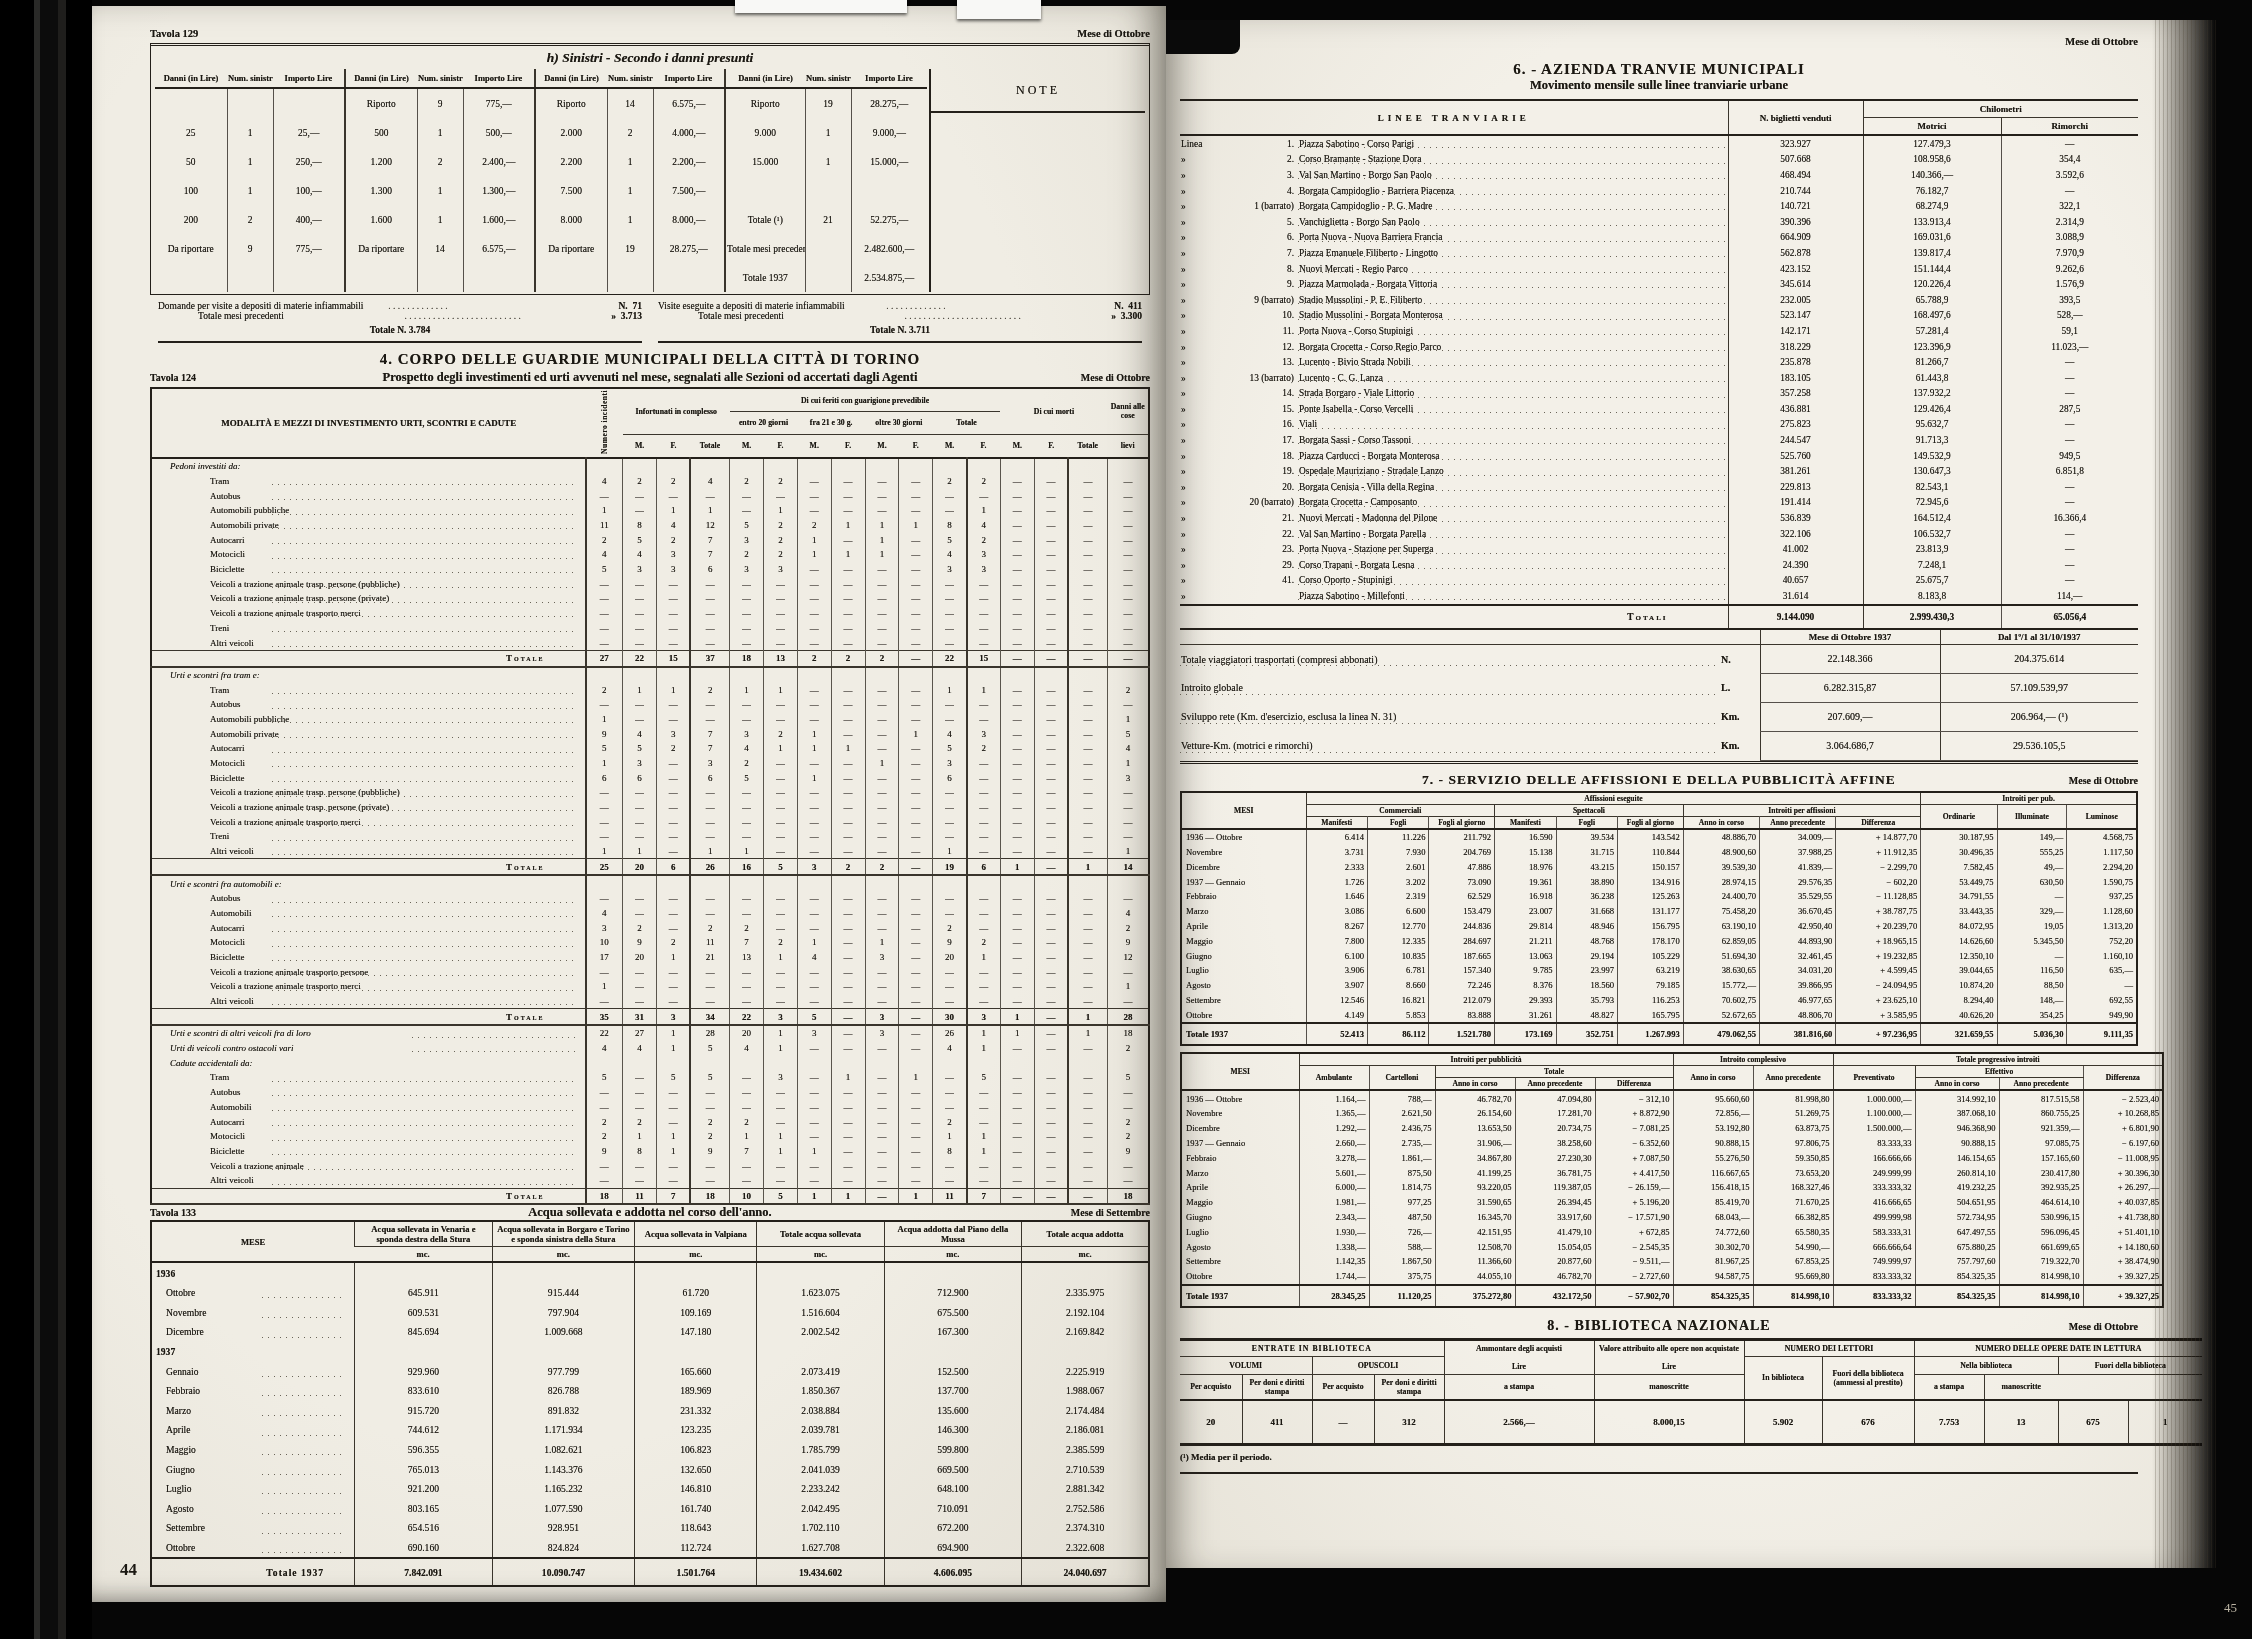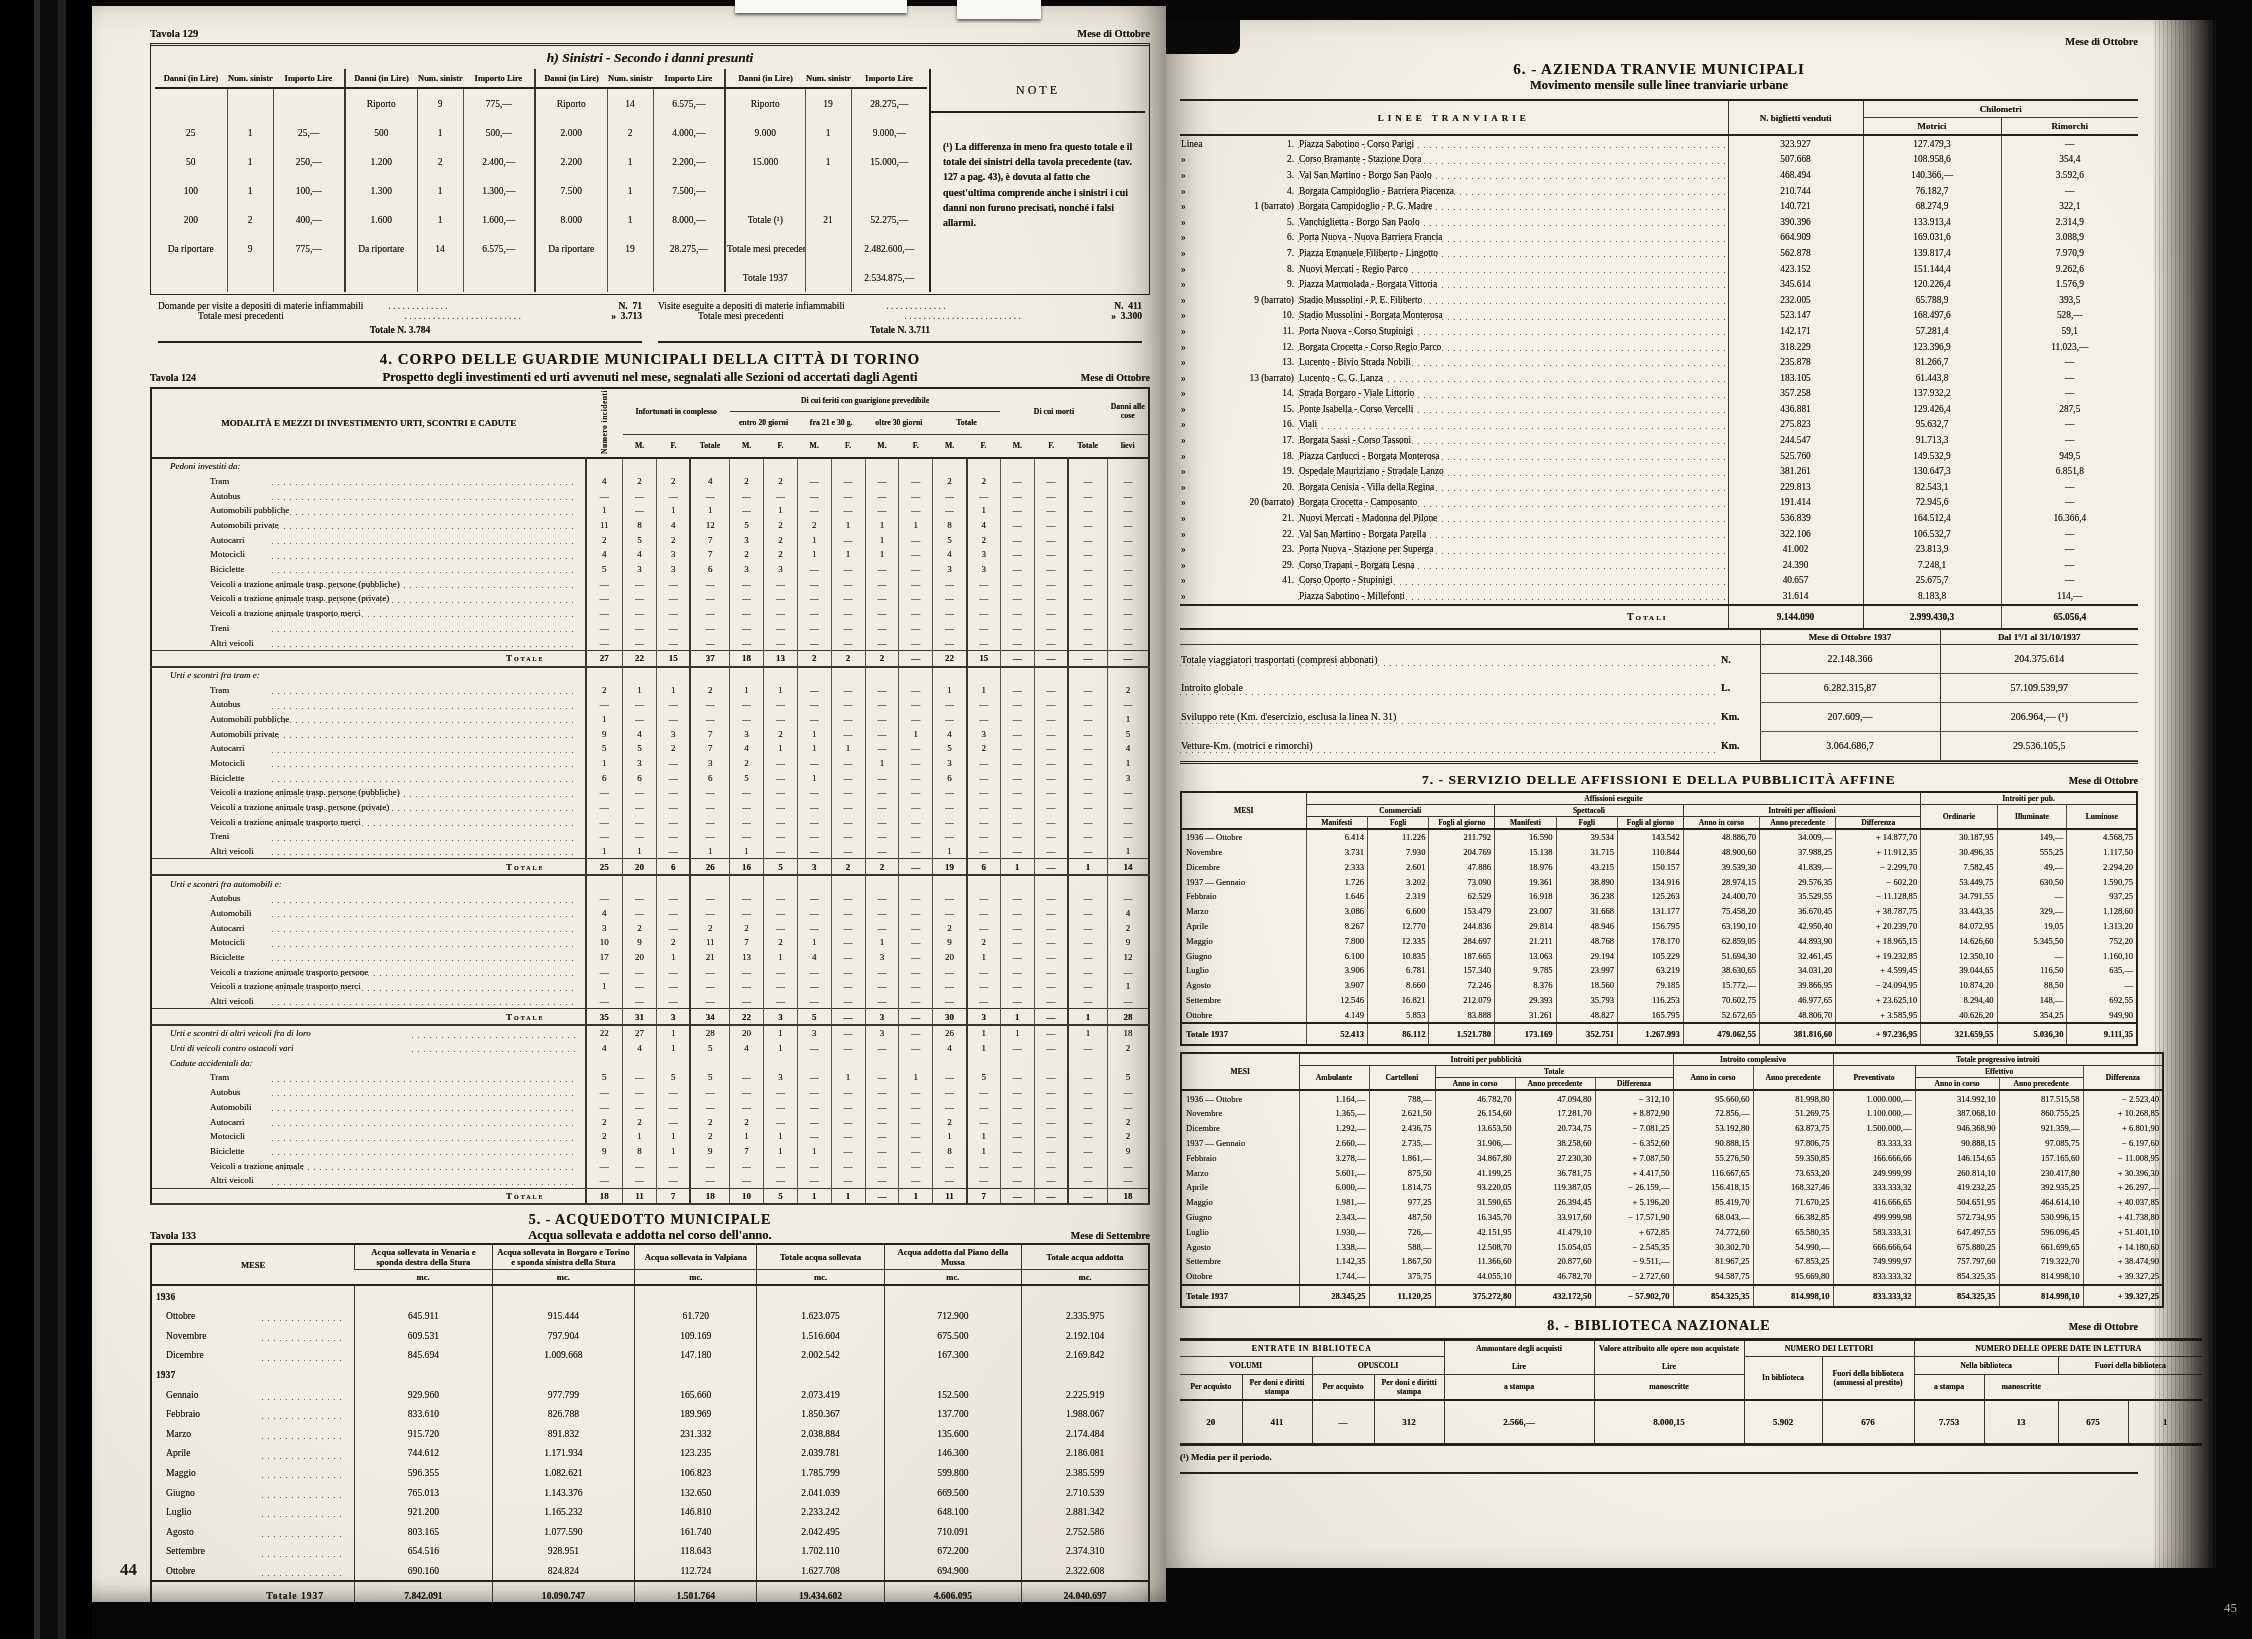--- a/index.html
+++ b/index.html
@@ -281,21 +281,20 @@
               <td></td>
               <td></td>
               <td>Totale 1937</td>
               <td></td>
               <td>2.534.875,—</td>
             </tr>
           </tbody>
       </table>
       <div class="sin-note">
         <div class="nh">NOTE</div>
-        <div class="nt">(¹) La differenza in meno fra questo totale e il totale dei sinistri della tavola precedente (tav. 127 a pag. 43), è dovuta al fatto che quest'ultima comprende anche i sinistri i cui danni non furono precisati, nonché i falsi allarmi.</div>
       </div>
     </div>
   </div>
   <div class="sin-foot">
     <div class="half">
       <div class="sf-line"><span class="lbl">Domande per visite a depositi di materie infiammabili</span><span class="dots">. . . . . . . . . . . . .</span><b>N.</b>&nbsp;&nbsp;<b>71</b></div>
       <div class="sf-line" style="padding-left:40px"><span class="lbl">Totale mesi precedenti</span><span class="dots">. . . . . . . . . . . . . . . . . . . . . . . . .</span><b>»</b>&nbsp;&nbsp;<b>3.713</b></div>
       <div class="sf-tot">Totale  N.  3.784</div>
     </div>
     <div class="half">
@@ -1311,21 +1310,20 @@
           <td>11</td>
           <td>7</td>
           <td>—</td>
           <td>—</td>
           <td>—</td>
           <td>18</td>
         </tr>
       </tbody>
   </table>
 
-  <div class="sec-title" style="margin-top:7px;font-size:14px">5. - ACQUEDOTTO MUNICIPALE</div>
   <div class="meta-line">
     <span class="tv">Tavola 133</span>
     <span class="mid">Acqua sollevata e addotta nel corso dell'anno.</span>
     <span class="ms">Mese di Settembre</span>
   </div>
   <table class="acq-tbl rule-box">
     <colgroup>
         <col style="width:200px">
         <col style="width:135px">
         <col style="width:140px">

